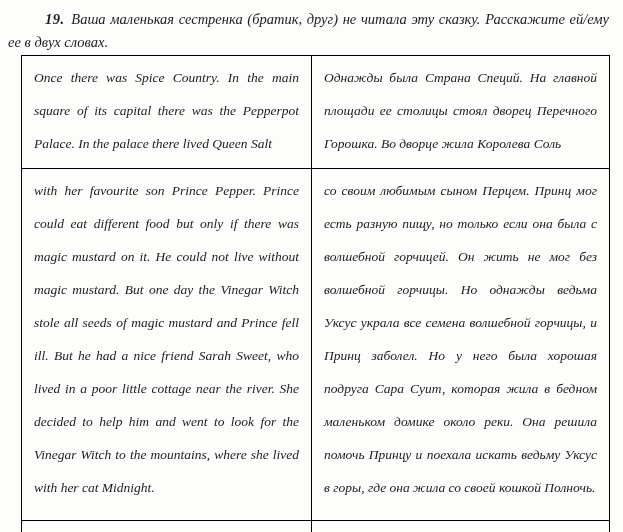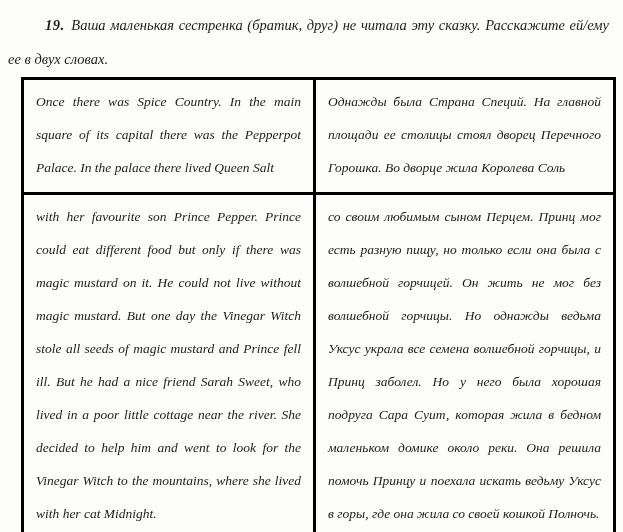--- a/index.html
+++ b/index.html
@@ -11,38 +11,38 @@
     height: 532px;
     overflow: hidden;
     background: #fdfdfc;
     color: #1c1c1c;
     font-family: "Liberation Serif", "DejaVu Serif", serif;
     font-style: italic;
   }
   .task {
     margin: 8px 14px 0 8px;
     font-size: 14.5px;
-    line-height: 34px;
+    line-height: 23px;
     text-indent: 37px;
     text-align: justify;
   }
   .task-num {
     font-weight: bold;
     letter-spacing: 0.5px;
     padding-right: 2px;
   }
   .story-table {
     margin-left: 21px;
     margin-top: 1px;
     width: 586px;
     border-collapse: collapse;
     table-layout: fixed;
   }
   .story-table td {
-    border: 3px solid #000000;
+    border: 1px solid #000000;
     vertical-align: top;
     padding: 0;
   }
   .col-en { width: 289px; }
   .col-ru { width: 297px; }
   .cellbox {
     padding: 5px 12px 8px 12px;
     font-size: 13.5px;
     line-height: 33px;
     text-align: justify;

